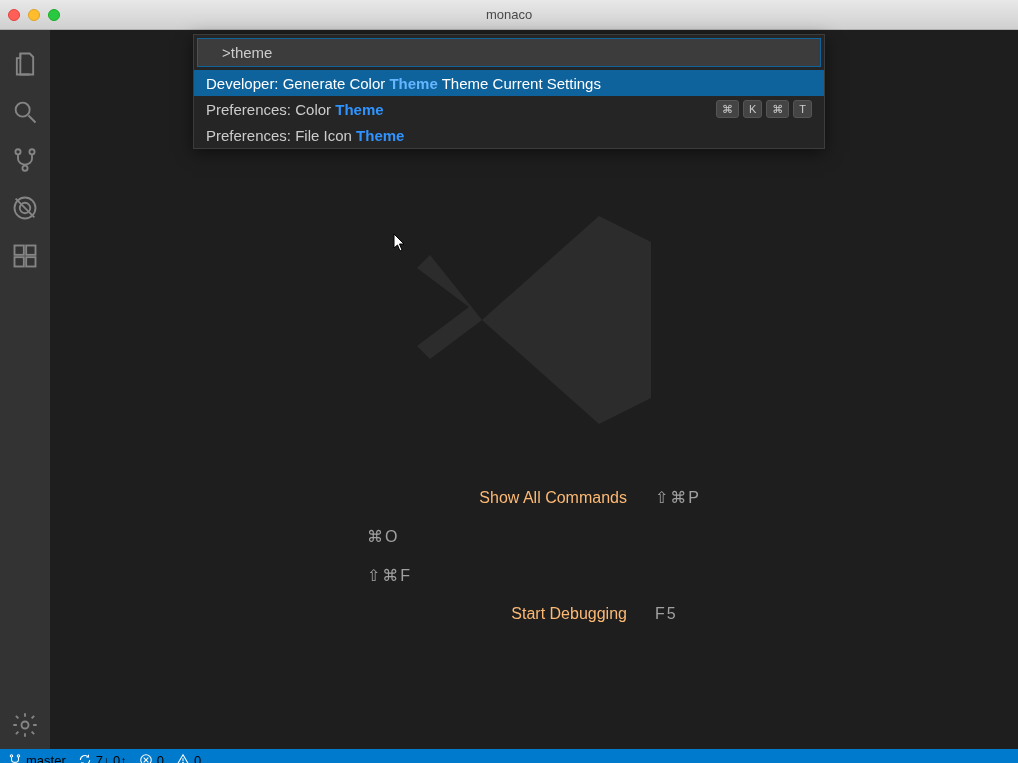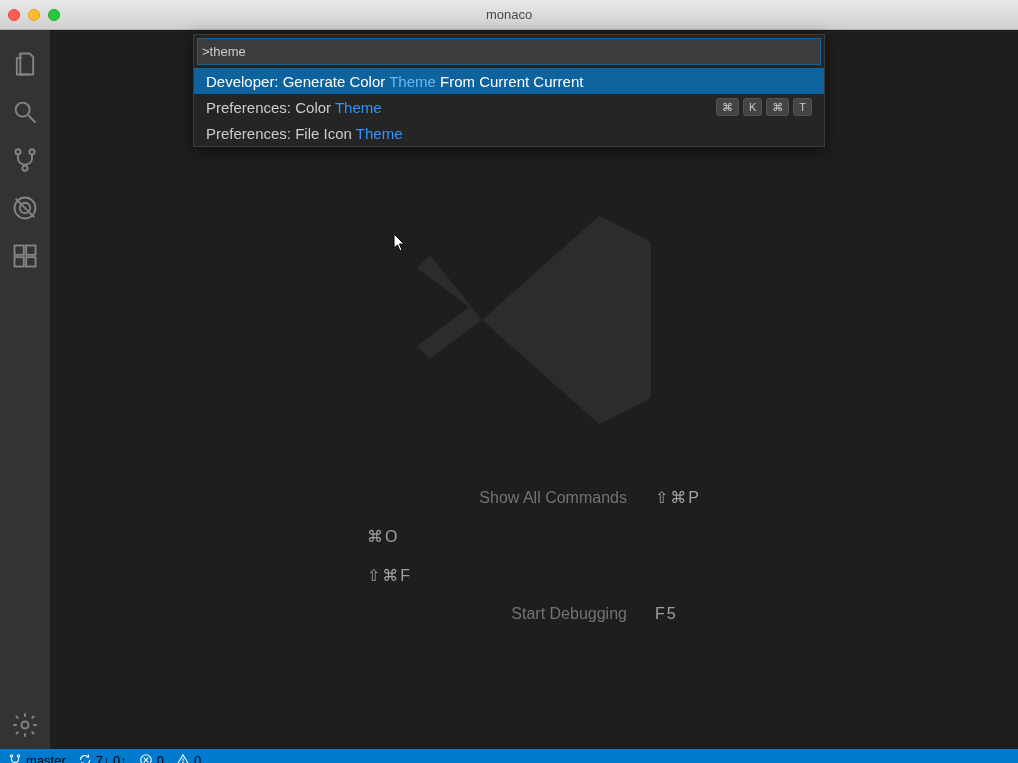--- a/index.html
+++ b/index.html
@@ -36,37 +36,37 @@
   
   .editor-area { flex:1; position:relative; background:#1e1e1e; }
 
   
   .watermark-logo { position:absolute; left:50%; top:160px; transform:translateX(-50%); opacity:0.06; }
   .watermark-logo svg { width:300px; height:260px; fill:#fff; }
 
   
   .watermark-list { position:absolute; left:50%; top:458px; transform:translateX(-50%); display:flex; flex-direction:column; gap:20px; }
   .wm-row { display:flex; gap:28px; align-items:baseline; }
-  .wm-label { width:260px; text-align:right; color:#737373; font-size:16px; }
+  .wm-label { width:260px; text-align:right; color:#fdba74; font-size:16px; }
   .wm-key { color:#a0a0a0; font-size:16px; letter-spacing:2px; font-weight:500; }
 
   
   .command-palette {
     position:absolute; top:4px; left:143px; width:632px;
     background:#252526; border:1px solid #3c3c3c; box-shadow:0 4px 16px rgba(0,0,0,0.5);
   }
   .cp-input-wrap { padding:3px; }
   .cp-input {
     width:100%; background:#3c3c3c; color:#cccccc; border:1px solid #0e639c;
-    padding:5px 4px; font-size:13px; outline:none; font-family:inherit;
+    padding:5px 24px; font-size:15px; outline:none; font-family:inherit;
   }
   .cp-list { }
   .cp-item { padding:4px 12px; font-size:15px; display:flex; align-items:center; cursor:pointer; height:26px; position:relative; }
   .cp-item .label { flex:1; color:#cccccc; }
-  .cp-item .highlight { color:#2f94ff; font-weight:400;text-align:center; }
+  .cp-item .highlight { color:#2f94ff; font-weight:700;text-align:center; }
   .cp-item.selected { background:#0e639c; }
   .cp-item.selected .label { color:#ffffff; }
   .cp-item.selected .highlight { color:#65b6ff; }
   .cp-keybind { display:flex; gap:4px; }
   .key { background:#444444; border:1px solid #555; border-radius:3px; padding:0 5px; font-size:11px; color:#ccc; min-width:16px; text-align:center; line-height:16px; }
 
   
   .statusbar { height:22px; background:#007acc; color:#000000; display:flex; align-items:center; font-size:13px; padding:0 8px; gap:12px; }
   .statusbar .sb-item { display:flex; align-items:center; gap:4px; cursor:pointer; }
   .statusbar svg { width:14px; height:14px; stroke:#fff; fill:none; stroke-width:1.8; }
@@ -159,21 +159,21 @@
       </div>
     </div>
 
     <div class="command-palette">
       <div class="cp-input-wrap">
         <input class="cp-input" value="&gt;theme" style="">
       </div>
       <div class="cp-list">
         <div class="cp-item selected">
           <span class="label">
-            <span>Developer: Generate Color </span><span class="highlight">Theme</span><span> From Current Current</span>
+            <span>Developer: Generate Color </span><span class="highlight">Theme</span><span> Theme Current Settings</span>
           </span>
         </div>
         <div class="cp-item">
           <span class="label">
             <span>Preferences: Color </span><span class="highlight">Theme</span><span></span>
           </span>
           <span class="cp-keybind">
             <span class="key">⌘</span>
             <span class="key">K</span>
             <span class="key">⌘</span>

